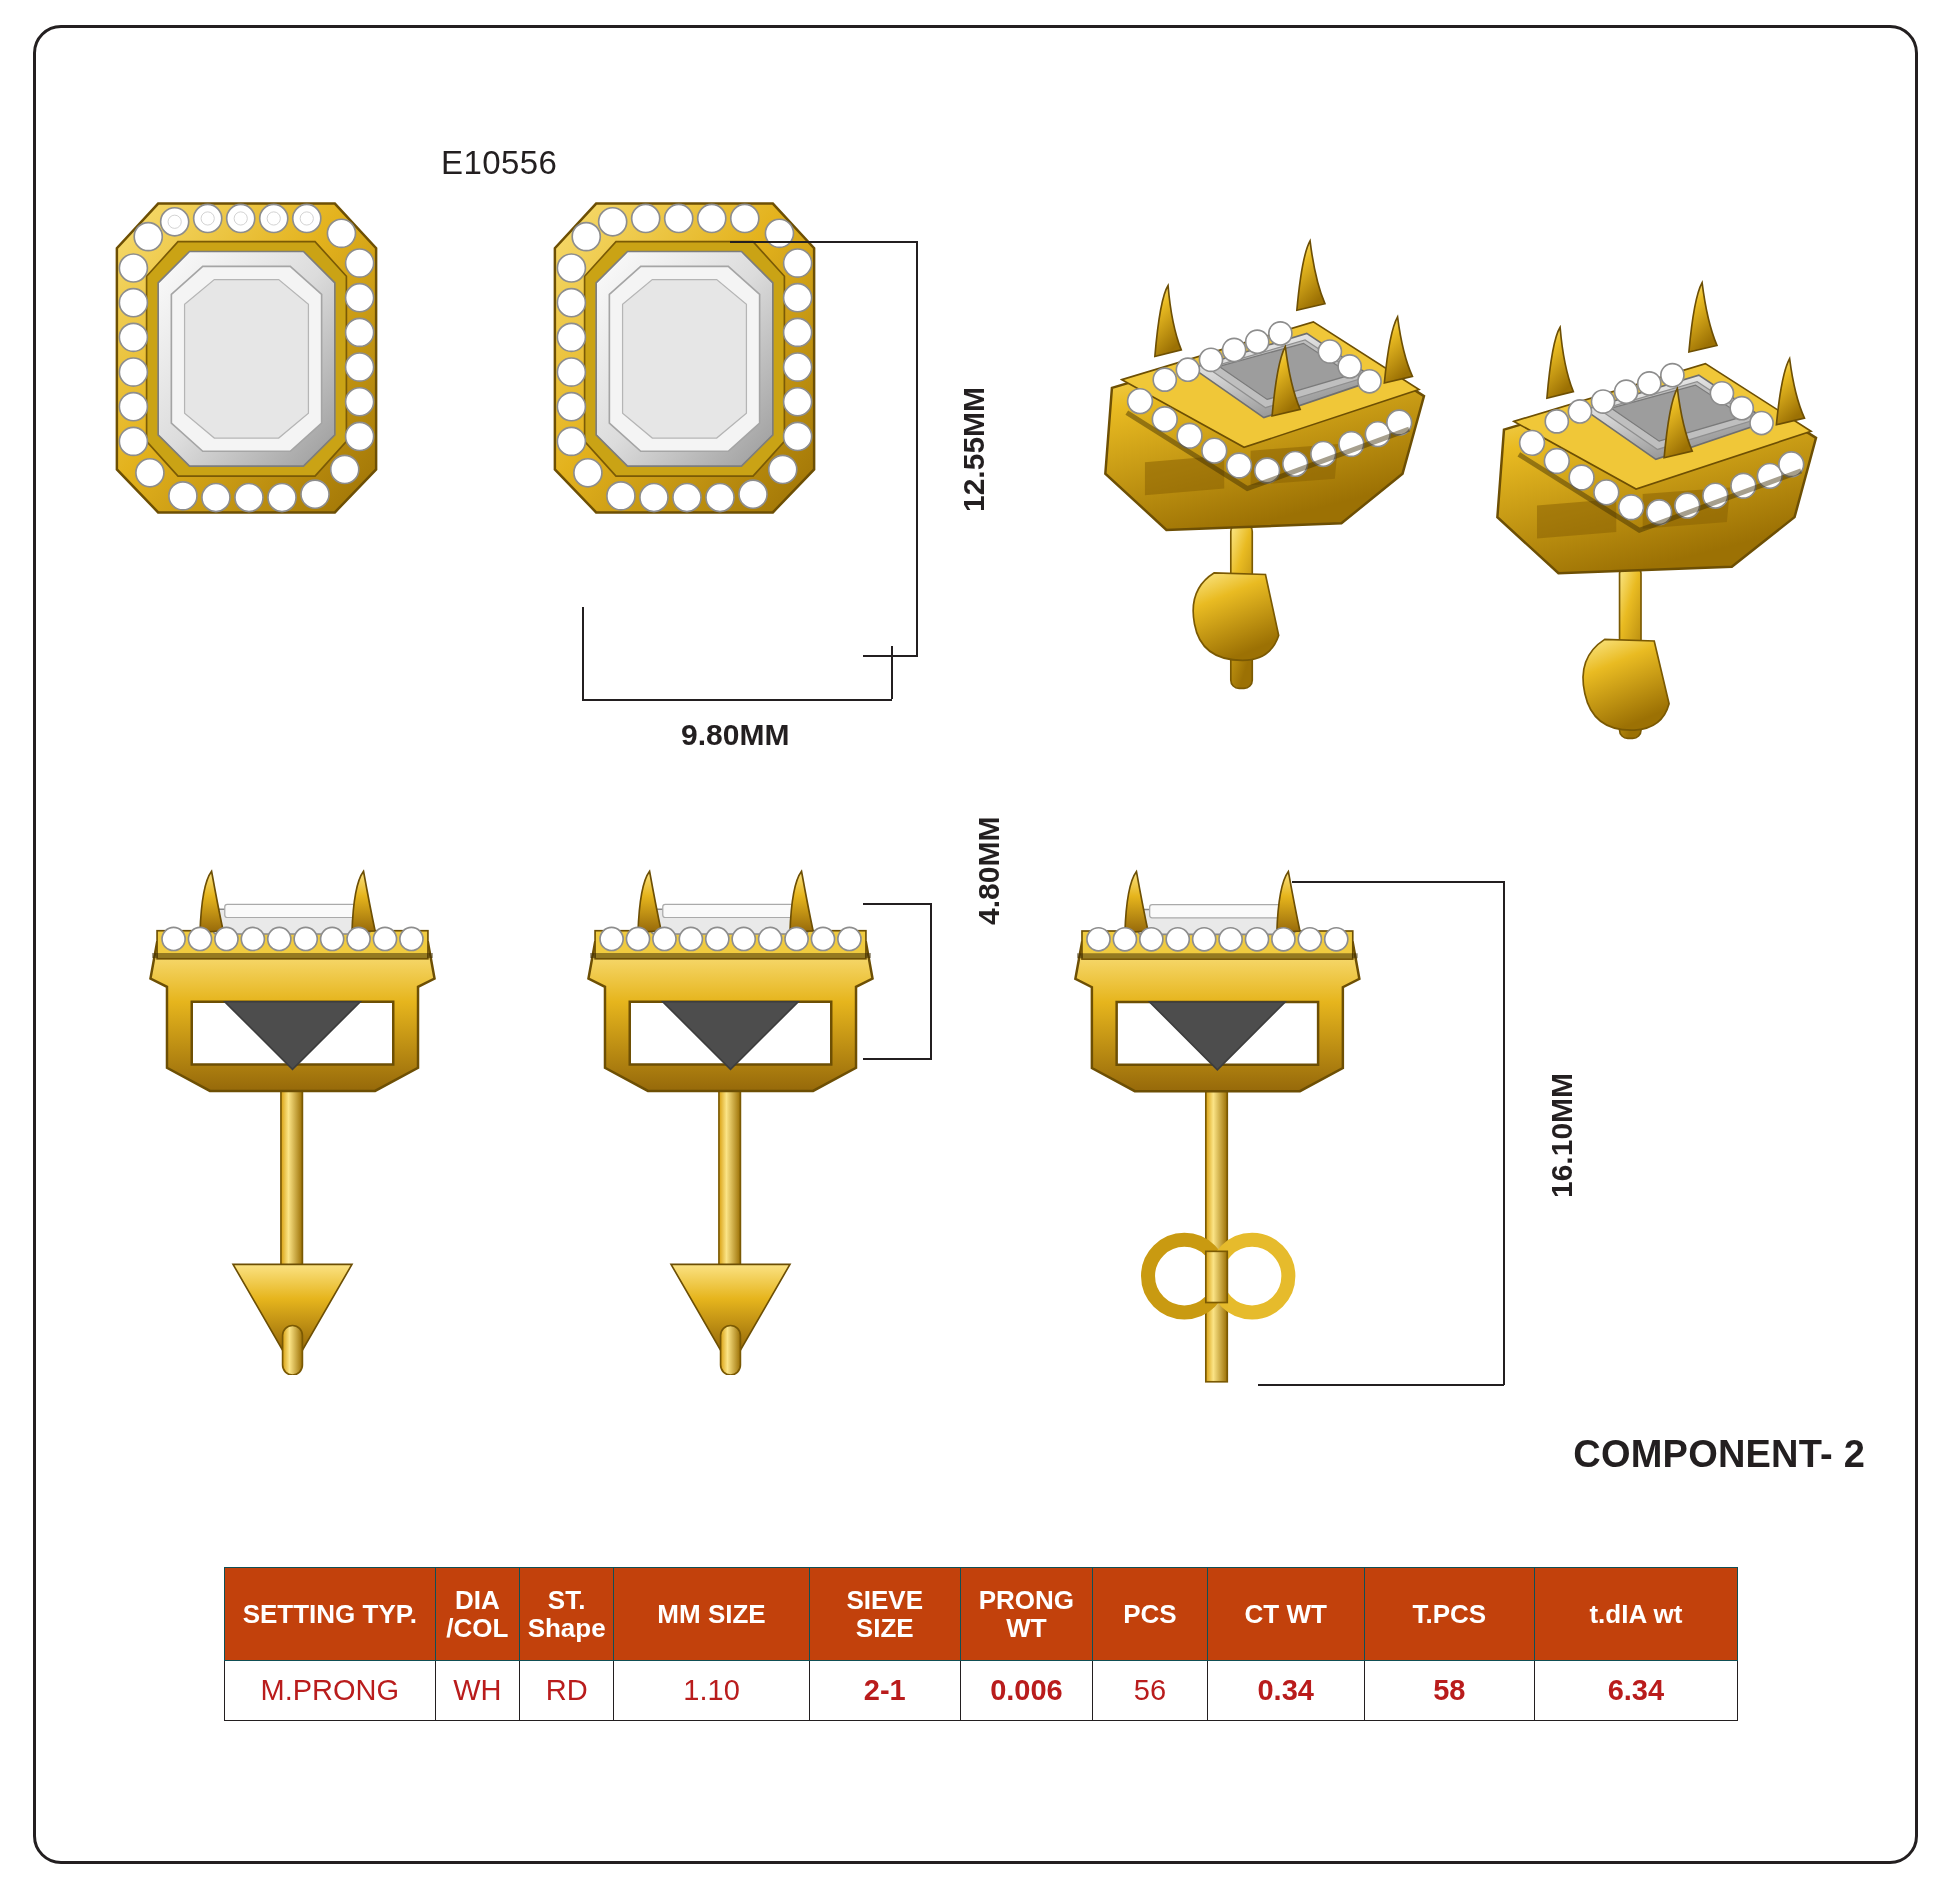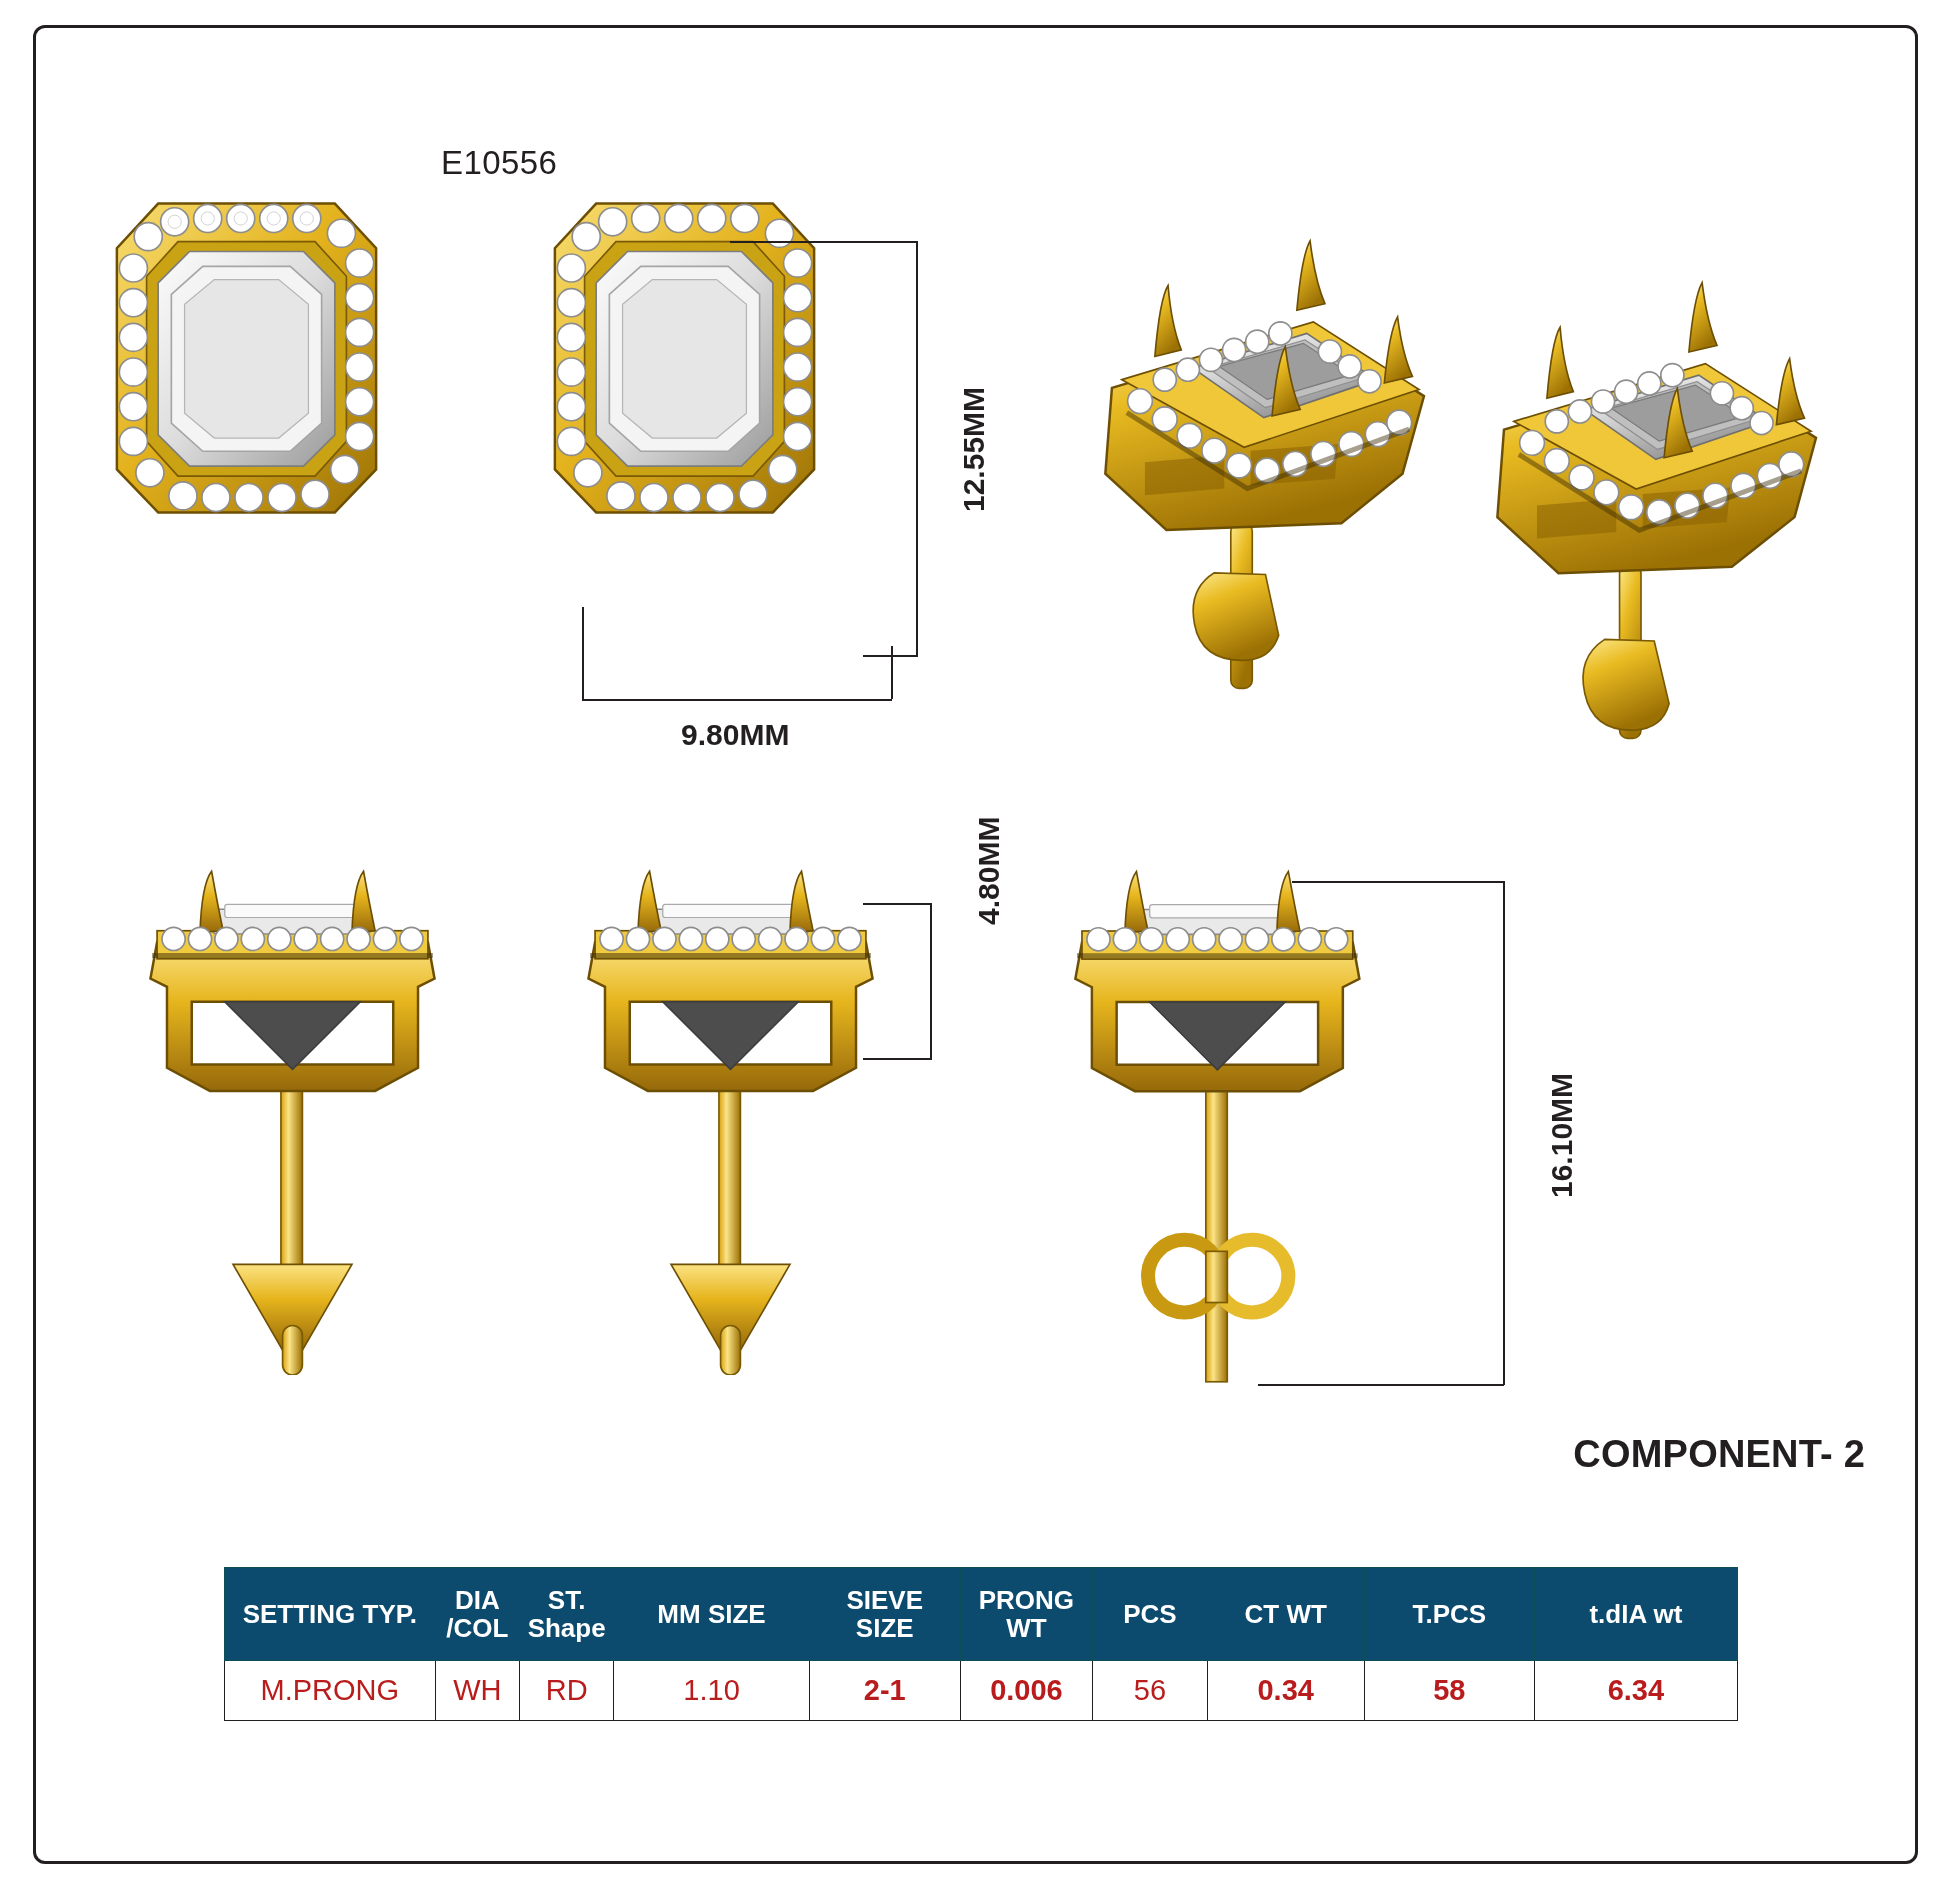--- a/index.html
+++ b/index.html
@@ -14,21 +14,21 @@
     position: relative;
     overflow: hidden;
   }
   .sheet {
     position: absolute;
     left: 33px;
     top: 25px;
     width: 1885px;
     height: 1839px;
     border: 3.3px solid #231f20;
-    border-radius: 12px;
+    border-radius: 28px;
     box-sizing: border-box;
     background: #fff;
   }
 
   
   .label {
     position: absolute;
     color: #231f20;
     white-space: nowrap;
   }
@@ -81,21 +81,21 @@
   
   .spec-table {
     position: absolute;
     left: 188px;
     top: 1539px;
     width: 1514px;
     border-collapse: collapse;
     table-layout: fixed;
   }
   .spec-table th {
-    background: #0c4a6e;
+    background: #c2410c;
     color: #ffffff;
     font-size: 26px;
     font-weight: 700;
     line-height: 1.08;
     border: 1.7px solid #0f4f55;
     padding: 6.6px 3.3px;
     text-align: center;
     height: 79px;
     vertical-align: middle;
   }

